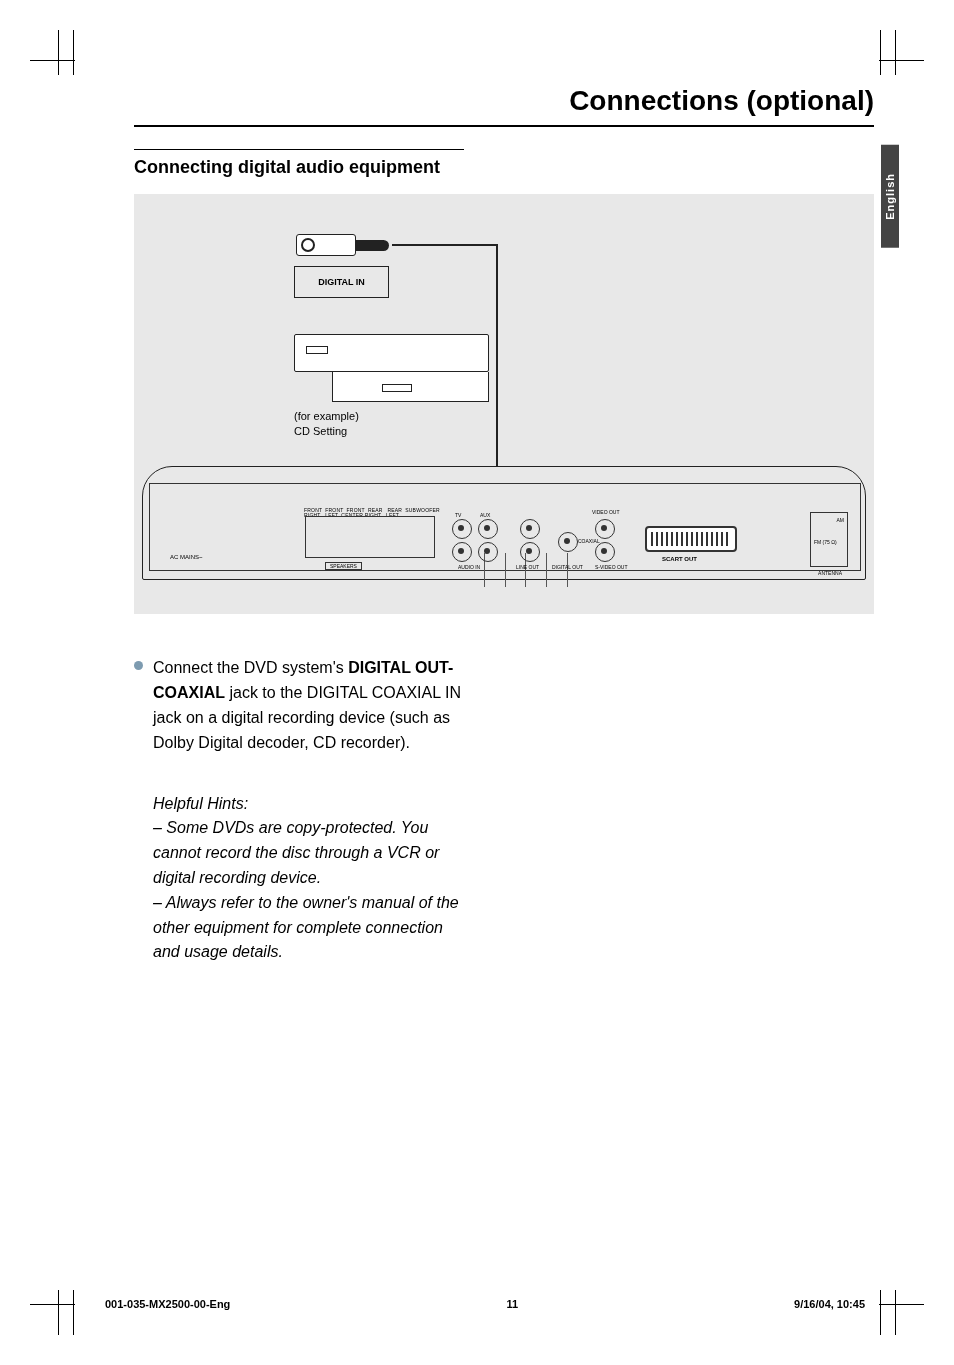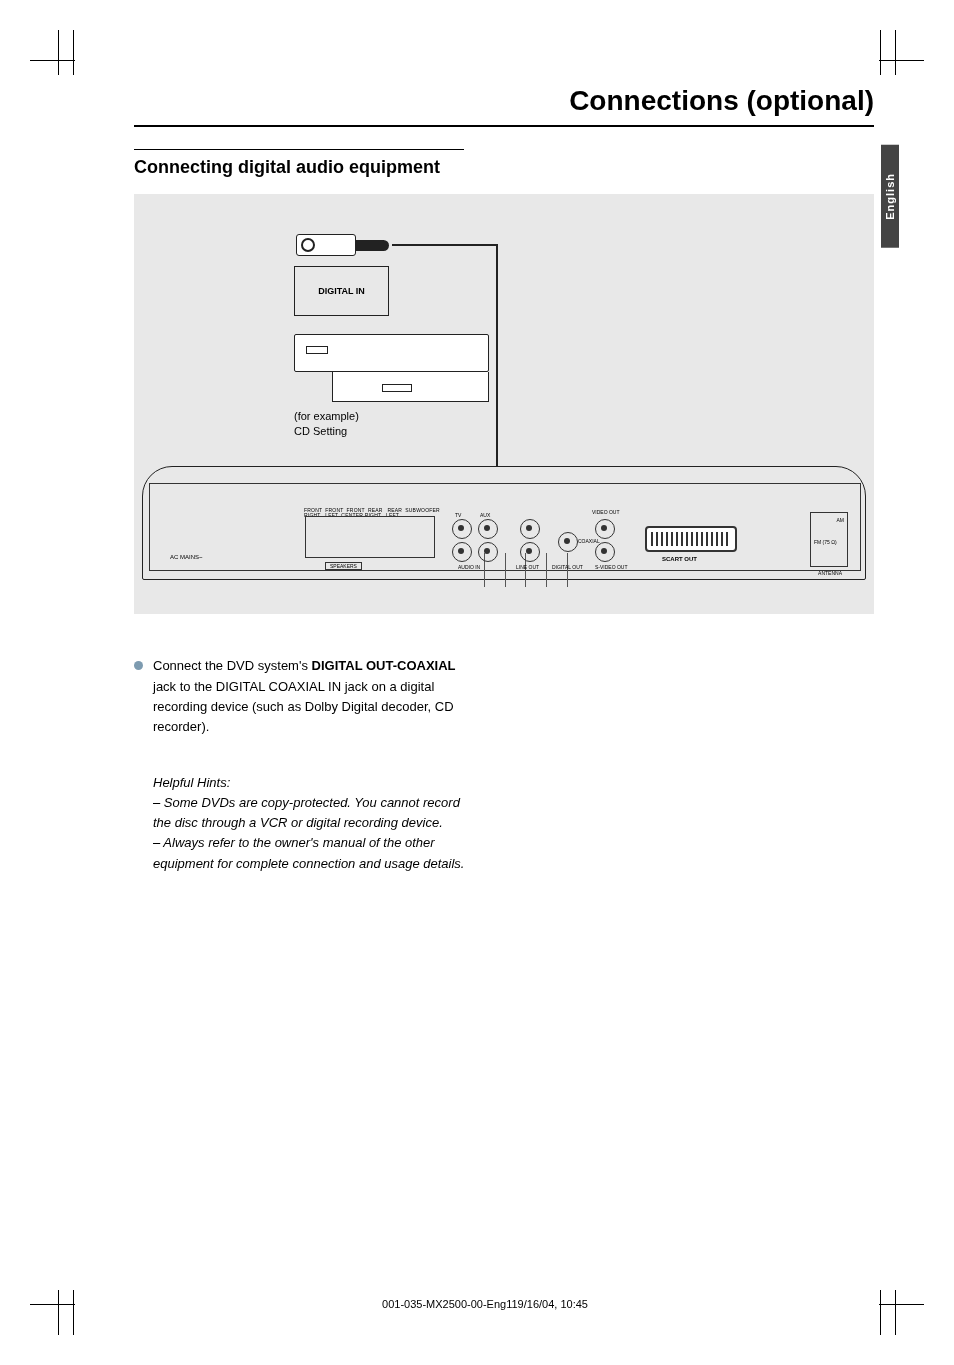--- a/index.html
+++ b/index.html
@@ -85,21 +85,21 @@
       background: #e8e8e8;
       position: relative;
       margin-bottom: 42px;
     }
 
     .cable-plug { position:absolute; left:162px; top:40px; }
     .plug-body { display:inline-block; width:60px; height:22px; border:1px solid #222; border-radius:3px; position:relative; background:#fff;}
     .plug-ring { position:absolute; left:4px; top:3px; width:14px; height:14px; border:2px solid #222; border-radius:50%;}
     .plug-tip { position:absolute; right:-34px; top:5px; width:34px; height:11px; background:#222; border-radius:0 6px 6px 0;}
 
-    .cable-label-box { position:absolute; left:160px; top:72px; width:95px; border:1px solid #222; padding:19px 5px; background:#e8e8e8; font-size:9px; font-weight:bold; text-align:center;}
+    .cable-label-box { position:absolute; left:160px; top:72px; width:95px; border:1px solid #222; padding:10px 5px; background:#e8e8e8; font-size:9px; font-weight:bold; text-align:center;}
 
     .cd-recorder { position:absolute; left:160px; top:140px; width:195px; height:70px; }
     .cd-top { width:195px; height:38px; border:1.5px solid #222; background:#fff; border-radius:2px;}
     .cd-front { position:absolute; left:38px; top:38px; width:157px; height:30px; border:1.5px solid #222; border-top:none; background:#fff;}
     .cd-slot1 { position:absolute; left:12px; top:12px; width:22px; height:8px; border:1px solid #222;}
     .cd-slot2 { position:absolute; left:88px; top:50px; width:30px; height:8px; border:1px solid #222;}
     .cd-example-text { position:absolute; left:160px; top:215px; font-size:11px; line-height:1.35;}
 
     .cable-v1 { position:absolute; left:362px; top:50px; width:2px; height:250px; background:#222;}
     .cable-h1 { position:absolute; left:258px; top:50px; width:106px; height:2px; background:#222;}
@@ -138,21 +138,21 @@
       background: #7d9bb0;
       color: #fff;
       font-weight: bold;
       font-size: 13px;
       padding: 4px 10px;
       margin-bottom: 14px;
     }
 
     .body-text {
       width: 340px;
-      font-size: 13px;
+      font-size: 16px;
       line-height: 1.55;
     }
 
     .bullet-row {
       display: flex;
       align-items: flex-start;
     }
     .bullet-dot {
       width: 9px;
       height: 9px;
@@ -166,23 +166,24 @@
     .hints {
       font-style: italic;
     }
 
     .footer {
       position: absolute;
       left: 105px;
       bottom: 55px;
       width: 760px;
       display:flex;
-      justify-content: center;
+      justify-content: space-between;
       font-size: 11px;
       color:#000;
+      font-weight:bold;
     }
     .para-gap { height:18px; }
   </style>
 </head>
 <body>
 
 <div class="crop-mark crop-tl-v"></div>
 <div class="crop-mark crop-tl-v2"></div>
 <div class="crop-mark crop-tl-h"></div>
 <div class="crop-mark crop-tr-v"></div>

